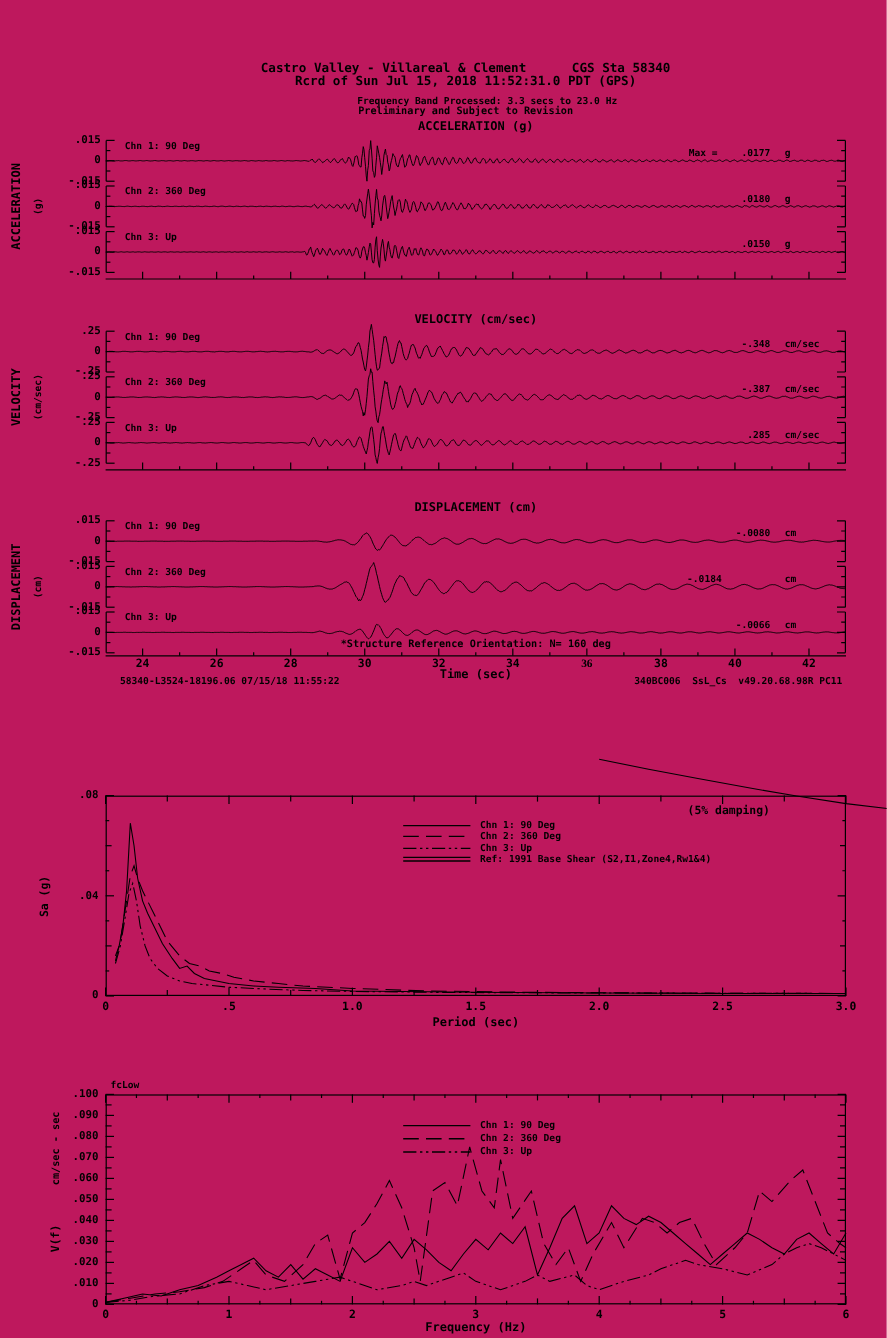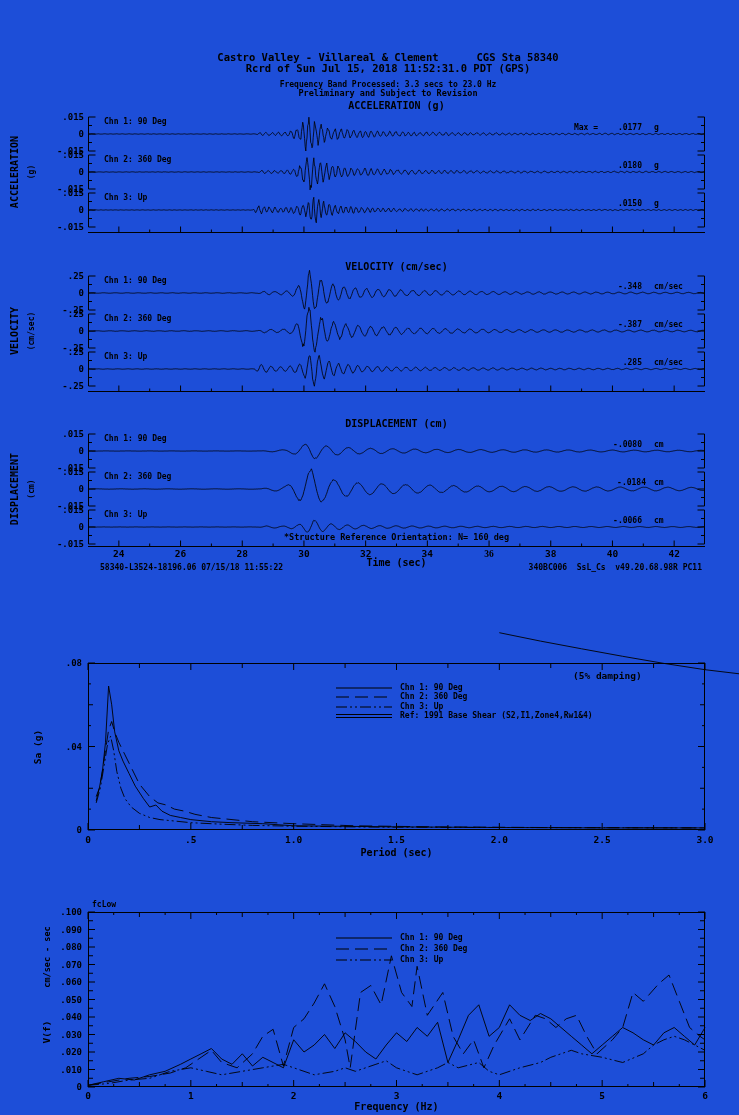--- a/index.html
+++ b/index.html
@@ -1,32 +1,32 @@
 <!DOCTYPE html>
 <html><head>
 <meta charset="utf-8">
 <style>
   html,body{margin:0;padding:0;background:#ffffff;}
-  .page{position:relative;width:739px;height:1115px;background:#1d4ed8;
+  .page{position:relative;width:739px;height:1115px;background:#be185d;
         font-family:"DejaVu Sans Mono","Liberation Mono",monospace;color:#000;overflow:hidden;}
   .t{position:absolute;white-space:pre;font-weight:700;line-height:1.15;}
   .vlabel{position:absolute;white-space:pre;font-weight:700;line-height:1;
           transform:translate(-50%,-50%) rotate(-90deg);}
   .ctr{text-align:center;} .r{text-align:right;}
   .f8{font-size:8px;} .f85{font-size:8.5px;} .f9{font-size:9px;}
   .f95{font-size:9.5px;} .f10{font-size:10px;} .f105{font-size:10.5px;}
   svg{position:absolute;overflow:visible;}
 </style>
 <title>CGS Strong-Motion Record — Castro Valley, Sta 58340</title></head>
 <body>
 
 <div class="page" id="page">
   <div class="t f105 ctr" style="left:68px;top:51px;width:640px">Castro Valley - Villareal &amp; Clement      CGS Sta 58340</div>
   <div class="t f105 ctr" style="left:68px;top:62px;width:640px">Rcrd of Sun Jul 15, 2018 11:52:31.0 PDT (GPS)</div>
-  <div class="t f8 ctr" style="left:68px;top:80px;width:640px">Frequency Band Processed: 3.3 secs to 23.0 Hz</div>
+  <div class="t f8 ctr" style="left:86px;top:80px;width:640px">Frequency Band Processed: 3.3 secs to 23.0 Hz</div>
   <div class="t f85 ctr" style="left:68px;top:89px;width:640px">Preliminary and Subject to Revision</div>
 
   <div class="t f85 ctr" style="left:88px;top:533px;width:617px">*Structure Reference Orientation: N= 160 deg</div>
   <div class="t f10 ctr" style="left:88px;top:557px;width:617px">Time (sec)</div>
   <div class="t f8" style="left:100px;top:563px">58340-L3524-18196.06 07/15/18 11:55:22</div>
   <div class="t f8 r" style="left:460px;top:563px;width:242px">340BC006  SsL_Cs  v49.20.68.98R PC11</div>
 
   <div class="t f95" style="left:573px;top:671px">(5% damping)</div>
   <div class="t f10 ctr" style="left:88px;top:847px;width:617px">Period (sec)</div>
   <div class="vlabel f95" style="left:38px;top:747px">Sa (g)</div>
@@ -245,21 +245,21 @@
       <line x1="0.5" y1="27.5" x2="4" y2="27.5" stroke="#000000" stroke-width="1"></line>
       <line x1="616.5" y1="2" x2="616.5" y2="36" stroke="#000000" stroke-width="1"></line>
       <line x1="616.5" y1="2" x2="609.5" y2="2" stroke="#000000" stroke-width="1"></line>
       <line x1="616.5" y1="19" x2="609.5" y2="19" stroke="#000000" stroke-width="1"></line>
       <line x1="616.5" y1="36" x2="609.5" y2="36" stroke="#000000" stroke-width="1"></line>
       <line x1="616.5" y1="10.5" x2="613" y2="10.5" stroke="#000000" stroke-width="1"></line>
       <line x1="616.5" y1="27.5" x2="613" y2="27.5" stroke="#000000" stroke-width="1"></line>
       <polyline points="0.0,19.1 0.6,19.1 1.2,19.1 1.9,19.1 2.5,19.0 3.1,19.0 3.7,19.0 4.3,19.0 4.9,18.9 5.6,18.9 6.2,18.9 6.8,18.9 7.4,18.8 8.0,18.9 8.6,18.8 9.3,18.8 9.9,18.8 10.5,18.8 11.1,18.9 11.7,18.9 12.3,18.9 13.0,18.9 13.6,18.9 14.2,19.0 14.8,19.0 15.4,19.0 16.0,19.0 16.7,19.1 17.3,19.1 17.9,19.1 18.5,19.1 19.1,19.1 19.7,19.1 20.4,19.2 21.0,19.2 21.6,19.2 22.2,19.1 22.8,19.1 23.4,19.1 24.1,19.1 24.7,19.1 25.3,19.1 25.9,19.0 26.5,19.0 27.1,19.0 27.8,19.0 28.4,18.9 29.0,18.9 29.6,18.9 30.2,18.9 30.8,18.9 31.5,18.8 32.1,18.8 32.7,18.8 33.3,18.8 33.9,18.8 34.6,18.8 35.2,18.9 35.8,18.9 36.4,18.9 37.0,18.9 37.6,19.0 38.3,19.0 38.9,19.0 39.5,19.0 40.1,19.1 40.7,19.1 41.3,19.1 42.0,19.1 42.6,19.1 43.2,19.2 43.8,19.2 44.4,19.2 45.0,19.2 45.7,19.2 46.3,19.1 46.9,19.1 47.5,19.1 48.1,19.1 48.7,19.1 49.4,19.1 50.0,19.0 50.6,19.0 51.2,19.0 51.8,18.9 52.4,18.9 53.1,18.9 53.7,18.9 54.3,18.9 54.9,18.8 55.5,18.8 56.1,18.8 56.8,18.8 57.4,18.8 58.0,18.8 58.6,18.9 59.2,18.9 59.8,18.9 60.5,18.9 61.1,19.0 61.7,19.0 62.3,19.0 62.9,19.0 63.6,19.1 64.2,19.1 64.8,19.1 65.4,19.1 66.0,19.2 66.6,19.2 67.3,19.2 67.9,19.2 68.5,19.2 69.1,19.2 69.7,19.2 70.3,19.1 71.0,19.1 71.6,19.1 72.2,19.1 72.8,19.1 73.4,19.0 74.0,19.0 74.7,19.0 75.3,18.9 75.9,18.9 76.5,18.9 77.1,18.9 77.7,18.8 78.4,18.8 79.0,18.8 79.6,18.8 80.2,18.8 80.8,18.8 81.4,18.8 82.1,18.8 82.7,18.9 83.3,18.9 83.9,18.9 84.5,18.9 85.1,19.0 85.8,19.0 86.4,19.0 87.0,19.1 87.6,19.1 88.2,19.1 88.8,19.1 89.5,19.1 90.1,19.2 90.7,19.2 91.3,19.2 91.9,19.2 92.5,19.2 93.2,19.2 93.8,19.2 94.4,19.1 95.0,19.1 95.6,19.1 96.3,19.1 96.9,19.0 97.5,19.0 98.1,19.0 98.7,19.0 99.3,18.9 100.0,18.9 100.6,18.9 101.2,18.9 101.8,18.8 102.4,18.8 103.0,18.8 103.7,18.8 104.3,18.8 104.9,18.8 105.5,18.8 106.1,18.9 106.7,18.9 107.4,18.9 108.0,18.9 108.6,18.9 109.2,19.0 109.8,19.0 110.4,19.0 111.1,19.1 111.7,19.1 112.3,19.1 112.9,19.1 113.5,19.2 114.1,19.2 114.8,19.2 115.4,19.2 116.0,19.2 116.6,19.2 117.2,19.2 117.8,19.2 118.5,19.1 119.1,19.1 119.7,19.1 120.3,19.1 120.9,19.0 121.5,19.0 122.2,19.0 122.8,18.9 123.4,18.9 124.0,18.9 124.6,18.9 125.3,18.8 125.9,18.8 126.5,18.8 127.1,18.8 127.7,18.8 128.3,18.8 129.0,18.8 129.6,18.8 130.2,18.9 130.8,18.9 131.4,18.9 132.0,18.9 132.7,19.0 133.3,19.0 133.9,19.0 134.5,19.1 135.1,19.1 135.7,19.1 136.4,19.1 137.0,19.2 137.6,19.2 138.2,19.2 138.8,19.2 139.4,19.2 140.1,19.2 140.7,19.2 141.3,19.2 141.9,19.1 142.5,19.1 143.1,19.1 143.8,19.1 144.4,19.0 145.0,19.0 145.6,19.0 146.2,18.9 146.8,18.9 147.5,18.9 148.1,18.9 148.7,18.8 149.3,18.8 149.9,18.8 150.5,18.8 151.2,18.8 151.8,18.8 152.4,18.8 153.0,18.8 153.6,18.9 154.2,18.9 154.9,18.9 155.5,18.9 156.1,18.9 156.7,19.0 157.3,19.0 158.0,19.0 158.6,19.1 159.2,19.1 159.8,19.1 160.4,19.2 161.0,19.2 161.7,19.2 162.3,19.2 162.9,19.2 163.5,19.2 164.1,19.2 164.7,19.2 165.4,19.2 166.0,19.1 166.6,19.1 167.2,19.1 167.8,19.1 168.4,19.0 169.1,19.0 169.7,19.0 170.3,18.9 170.9,18.9 171.5,18.9 172.1,18.9 172.8,18.8 173.4,18.8 174.0,18.6 174.6,18.5 175.2,18.4 175.8,18.4 176.5,18.3 177.1,18.3 177.7,18.3 178.3,18.3 178.9,18.4 179.5,18.6 180.2,18.7 180.8,18.9 181.4,19.2 182.0,19.4 182.6,19.7 183.2,20.0 183.9,20.2 184.5,20.4 185.1,20.7 185.7,20.7 186.3,20.9 187.0,20.9 187.6,20.9 188.2,20.9 188.8,20.9 189.4,20.7 190.0,20.4 190.7,20.2 191.3,19.9 191.9,19.6 192.5,19.2 193.1,18.8 193.7,18.4 194.4,18.0 195.0,17.6 195.6,17.2 196.2,17.0 196.8,16.6 197.4,16.3 198.1,15.8 198.7,15.3 199.3,15.1 199.9,15.1 200.5,14.7 201.1,15.1 201.8,15.4 202.4,15.5 203.0,16.1 203.6,16.9 204.2,18.0 204.8,19.0 205.5,20.2 206.1,21.5 206.7,23.0 207.3,24.0 207.9,25.4 208.5,26.9 209.2,27.8 209.8,28.3 210.4,30.0 211.0,30.7 211.6,29.6 212.2,30.5 212.9,30.1 213.5,28.6 214.1,27.1 214.7,25.9 215.3,24.0 215.9,21.4 216.6,19.1 217.2,16.3 217.8,14.0 218.4,11.1 219.0,9.0 219.7,5.8 220.3,3.8 220.9,2.6 221.5,2.0 222.1,1.1 222.7,0.4 223.4,-1.2 224.0,0.5 224.6,2.7 225.2,5.0 225.8,8.1 226.4,10.0 227.1,13.5 227.7,16.0 228.3,18.7 228.9,21.3 229.5,23.5 230.1,25.5 230.8,27.9 231.4,29.3 232.0,30.5 232.6,31.7 233.2,31.9 233.8,31.5 234.5,30.7 235.1,29.9 235.7,29.9 236.3,28.6 236.9,27.9 237.5,26.6 238.2,24.6 238.8,23.2 239.4,21.3 240.0,19.4 240.6,17.7 241.2,16.1 241.9,14.9 242.5,13.3 243.1,12.5 243.7,11.7 244.3,11.1 244.9,9.7 245.6,9.9 246.2,10.3 246.8,10.4 247.4,10.7 248.0,11.0 248.7,11.7 249.3,13.3 249.9,14.3 250.5,15.2 251.1,16.1 251.7,17.5 252.4,19.0 253.0,20.1 253.6,21.3 254.2,22.8 254.8,23.8 255.4,24.3 256.1,25.0 256.7,25.8 257.3,25.8 257.9,26.4 258.5,25.9 259.1,26.3 259.8,26.0 260.4,25.2 261.0,24.5 261.6,23.5 262.2,22.4 262.8,21.4 263.5,20.2 264.1,19.2 264.7,18.1 265.3,16.8 265.9,15.8 266.5,15.2 267.2,14.4 267.8,13.9 268.4,13.2 269.0,12.7 269.6,13.3 270.2,12.6 270.9,13.1 271.5,13.6 272.1,13.8 272.7,14.6 273.3,15.2 273.9,15.9 274.6,16.9 275.2,17.7 275.8,18.7 276.4,19.6 277.0,20.5 277.6,21.3 278.3,22.2 278.9,22.8 279.5,23.4 280.1,24.0 280.7,24.1 281.4,24.7 282.0,24.6 282.6,24.5 283.2,23.9 283.8,24.0 284.4,23.6 285.1,22.6 285.7,22.4 286.3,21.3 286.9,20.5 287.5,19.7 288.1,18.9 288.8,18.1 289.4,17.3 290.0,16.3 290.6,15.7 291.2,15.1 291.8,14.4 292.5,14.0 293.1,14.1 293.7,13.8 294.3,14.0 294.9,14.3 295.5,14.3 296.2,15.0 296.8,15.4 297.4,16.0 298.0,16.6 298.6,17.4 299.2,18.1 299.9,19.0 300.5,19.8 301.1,20.5 301.7,21.2 302.3,22.0 302.9,22.3 303.6,22.7 304.2,23.5 304.8,23.5 305.4,23.5 306.0,23.9 306.6,23.3 307.3,23.1 307.9,22.9 308.5,22.2 309.1,21.7 309.7,21.3 310.4,20.6 311.0,19.9 311.6,19.2 312.2,18.5 312.8,17.7 313.4,17.0 314.1,16.5 314.7,15.7 315.3,15.3 315.9,14.9 316.5,15.1 317.1,14.7 317.8,14.7 318.4,15.0 319.0,14.9 319.6,15.1 320.2,15.6 320.8,16.0 321.5,16.6 322.1,17.0 322.7,17.7 323.3,18.4 323.9,19.1 324.5,19.8 325.2,20.4 325.8,21.1 326.4,21.6 327.0,22.2 327.6,22.2 328.2,22.8 328.9,23.1 329.5,23.0 330.1,23.1 330.7,22.9 331.3,22.5 331.9,22.2 332.6,22.2 333.2,21.5 333.8,21.2 334.4,20.6 335.0,20.0 335.6,19.3 336.3,18.6 336.9,18.0 337.5,17.4 338.1,16.9 338.7,16.5 339.4,15.9 340.0,15.9 340.6,15.3 341.2,15.1 341.8,15.2 342.4,15.1 343.1,15.3 343.7,15.6 344.3,16.1 344.9,16.6 345.5,17.0 346.1,17.4 346.8,18.1 347.4,18.7 348.0,19.3 348.6,19.9 349.2,20.5 349.8,20.8 350.5,21.5 351.1,21.9 351.7,22.2 352.3,22.2 352.9,22.6 353.5,22.3 354.2,22.3 354.8,22.5 355.4,22.3 356.0,21.7 356.6,21.4 357.2,20.9 357.9,20.5 358.5,20.1 359.1,19.5 359.7,18.9 360.3,18.4 360.9,17.9 361.6,17.4 362.2,17.0 362.8,16.5 363.4,16.0 364.0,16.1 364.6,15.9 365.3,15.5 365.9,15.5 366.5,15.7 367.1,15.9 367.7,16.3 368.3,16.5 369.0,17.0 369.6,17.3 370.2,17.8 370.8,18.3 371.4,18.9 372.1,19.4 372.7,19.9 373.3,20.3 373.9,20.8 374.5,21.0 375.1,21.4 375.8,21.8 376.4,22.0 377.0,22.0 377.6,21.9 378.2,22.1 378.8,21.8 379.5,21.7 380.1,21.5 380.7,21.1 381.3,20.8 381.9,20.4 382.5,19.9 383.2,19.5 383.8,19.0 384.4,18.6 385.0,18.1 385.6,17.6 386.2,17.2 386.9,17.0 387.5,16.5 388.1,16.3 388.7,16.1 389.3,16.2 389.9,16.1 390.6,16.0 391.2,16.3 391.8,16.6 392.4,16.7 393.0,17.1 393.6,17.5 394.3,17.9 394.9,18.4 395.5,18.8 396.1,19.3 396.7,19.8 397.3,20.2 398.0,20.7 398.6,21.0 399.2,21.2 399.8,21.7 400.4,21.7 401.1,21.7 401.7,21.8 402.3,21.6 402.9,21.6 403.5,21.4 404.1,21.1 404.8,20.8 405.4,20.5 406.0,20.1 406.6,19.7 407.2,19.3 407.8,18.8 408.5,18.4 409.1,18.0 409.7,17.6 410.3,17.3 410.9,17.0 411.5,16.5 412.2,16.4 412.8,16.5 413.4,16.4 414.0,16.3 414.6,16.3 415.2,16.6 415.9,16.7 416.5,17.1 417.1,17.3 417.7,17.7 418.3,18.0 418.9,18.5 419.6,18.9 420.2,19.3 420.8,19.8 421.4,20.2 422.0,20.6 422.6,20.9 423.3,21.2 423.9,21.4 424.5,21.5 425.1,21.6 425.7,21.7 426.3,21.6 427.0,21.5 427.6,21.2 428.2,21.0 428.8,20.8 429.4,20.3 430.0,20.0 430.7,19.6 431.3,19.1 431.9,18.7 432.5,18.3 433.1,17.9 433.8,17.6 434.4,17.2 435.0,17.0 435.6,16.9 436.2,16.6 436.8,16.5 437.5,16.6 438.1,16.7 438.7,16.7 439.3,17.0 439.9,17.1 440.5,17.4 441.2,17.7 441.8,18.0 442.4,18.4 443.0,18.8 443.6,19.2 444.2,19.6 444.9,19.9 445.5,20.2 446.1,20.5 446.7,21.0 447.3,21.0 447.9,21.2 448.6,21.3 449.2,21.4 449.8,21.4 450.4,21.2 451.0,21.0 451.6,20.7 452.3,20.7 452.9,20.2 453.5,19.9 454.1,19.6 454.7,19.2 455.3,18.9 456.0,18.5 456.6,18.0 457.2,17.8 457.8,17.4 458.4,17.1 459.0,16.9 459.7,16.9 460.3,16.7 460.9,16.8 461.5,16.6 462.1,16.8 462.8,17.0 463.4,17.1 464.0,17.3 464.6,17.6 465.2,18.0 465.8,18.3 466.5,18.7 467.1,19.0 467.7,19.4 468.3,19.8 468.9,20.1 469.5,20.4 470.2,20.7 470.8,20.9 471.4,21.1 472.0,21.0 472.6,21.2 473.2,21.2 473.9,21.1 474.5,21.0 475.1,20.9 475.7,20.7 476.3,20.5 476.9,20.2 477.6,19.9 478.2,19.5 478.8,19.2 479.4,18.8 480.0,18.5 480.6,18.2 481.3,17.8 481.9,17.6 482.5,17.4 483.1,17.2 483.7,17.0 484.3,16.8 485.0,16.8 485.6,16.9 486.2,17.1 486.8,17.0 487.4,17.2 488.0,17.6 488.7,17.7 489.3,18.1 489.9,18.4 490.5,18.7 491.1,19.1 491.7,19.5 492.4,19.7 493.0,20.1 493.6,20.4 494.2,20.6 494.8,20.8 495.5,20.9 496.1,21.0 496.7,21.1 497.3,21.2 497.9,21.0 498.5,21.0 499.2,20.6 499.8,20.4 500.4,20.3 501.0,19.9 501.6,19.6 502.2,19.3 502.9,19.0 503.5,18.7 504.1,18.3 504.7,18.0 505.3,17.9 505.9,17.6 506.6,17.4 507.2,17.1 507.8,17.1 508.4,16.9 509.0,16.9 509.6,17.1 510.3,17.1 510.9,17.3 511.5,17.5 512.1,17.7 512.7,18.0 513.3,18.3 514.0,18.7 514.6,19.0 515.2,19.3 515.8,19.7 516.4,19.9 517.0,20.3 517.7,20.5 518.3,20.7 518.9,20.7 519.5,21.0 520.1,20.8 520.7,21.0 521.4,20.8 522.0,20.7 522.6,20.6 523.2,20.5 523.8,20.1 524.5,19.9 525.1,19.6 525.7,19.3 526.3,19.0 526.9,18.7 527.5,18.4 528.2,18.1 528.8,17.9 529.4,17.7 530.0,17.3 530.6,17.2 531.2,17.2 531.9,17.0 532.5,17.0 533.1,17.1 533.7,17.2 534.3,17.5 534.9,17.5 535.6,17.9 536.2,18.1 536.8,18.3 537.4,18.6 538.0,18.9 538.6,19.2 539.3,19.5 539.9,19.8 540.5,20.0 541.1,20.3 541.7,20.4 542.3,20.6 543.0,20.8 543.6,20.8 544.2,20.8 544.8,20.7 545.4,20.9 546.0,20.6 546.7,20.5 547.3,20.3 547.9,20.1 548.5,19.8 549.1,19.5 549.7,19.2 550.4,18.9 551.0,18.6 551.6,18.3 552.2,18.1 552.8,17.9 553.4,17.5 554.1,17.4 554.7,17.3 555.3,17.2 555.9,17.2 556.5,17.3 557.2,17.2 557.8,17.4 558.4,17.4 559.0,17.7 559.6,17.8 560.2,18.2 560.9,18.4 561.5,18.7 562.1,19.0 562.7,19.3 563.3,19.6 563.9,19.9 564.6,20.1 565.2,20.4 565.8,20.5 566.4,20.8 567.0,20.9 567.6,20.8 568.3,20.9 568.9,20.7 569.5,20.6 570.1,20.5 570.7,20.3 571.3,20.1 572.0,19.8 572.6,19.6 573.2,19.2 573.8,19.0 574.4,18.7 575.0,18.4 575.7,18.1 576.3,17.8 576.9,17.7 577.5,17.6 578.1,17.3 578.7,17.4 579.4,17.2 580.0,17.3 580.6,17.2 581.2,17.5 581.8,17.4 582.4,17.6 583.1,18.0 583.7,18.2 584.3,18.4 584.9,18.7 585.5,18.9 586.2,19.2 586.8,19.5 587.4,19.8 588.0,20.0 588.6,20.2 589.2,20.4 589.9,20.5 590.5,20.7 591.1,20.6 591.7,20.8 592.3,20.7 592.9,20.5 593.6,20.4 594.2,20.3 594.8,20.1 595.4,19.8 596.0,19.6 596.6,19.4 597.3,19.1 597.9,18.9 598.5,18.6 599.1,18.3 599.7,18.1 600.3,17.9 601.0,17.7 601.6,17.6 602.2,17.5 602.8,17.3 603.4,17.3 604.0,17.5 604.7,17.5 605.3,17.6 605.9,17.7 606.5,17.9 607.1,18.1 607.7,18.3 608.4,18.6 609.0,18.9 609.6,19.2 610.2,19.4 610.8,19.6 611.4,19.9 612.1,20.1 612.7,20.3 613.3,20.4 613.9,20.4 614.5,20.5 615.1,20.5 615.8,20.5 616.4,20.4 617.0,20.4" fill="none" stroke="#000000" stroke-width="0.8"></polyline>
     </svg>
     <div class="t f8" style="left: 104px; top: 472px;">Chn 2: 360 Deg</div>
-    <div class="t f8 r r" style="left: 496px; top: 478px; width: 150px;">-.0184</div>
+    <div class="t f8 r r" style="left: 512px; top: 478px; width: 150px; text-align: center;">-.0184</div>
     <div class="t f8" style="left: 654px; top: 478px;">cm</div>
     <div class="t f9 r r" style="left: 34px; top: 467px; width: 50px;">.015</div>
     <div class="t f9 r r" style="left: 34px; top: 484px; width: 50px;">0</div>
     <div class="t f9 r r" style="left: 34px; top: 501px; width: 50px;">-.015</div>
     <svg width="617" height="38" style="left: 88px; top: 508px;">
       <line x1="0.5" y1="2" x2="0.5" y2="36" stroke="#000000" stroke-width="1"></line>
       <line x1="0.5" y1="2" x2="7.5" y2="2" stroke="#000000" stroke-width="1"></line>
       <line x1="0.5" y1="19" x2="7.5" y2="19" stroke="#000000" stroke-width="1"></line>
       <line x1="0.5" y1="36" x2="7.5" y2="36" stroke="#000000" stroke-width="1"></line>
       <line x1="0.5" y1="10.5" x2="4" y2="10.5" stroke="#000000" stroke-width="1"></line>

